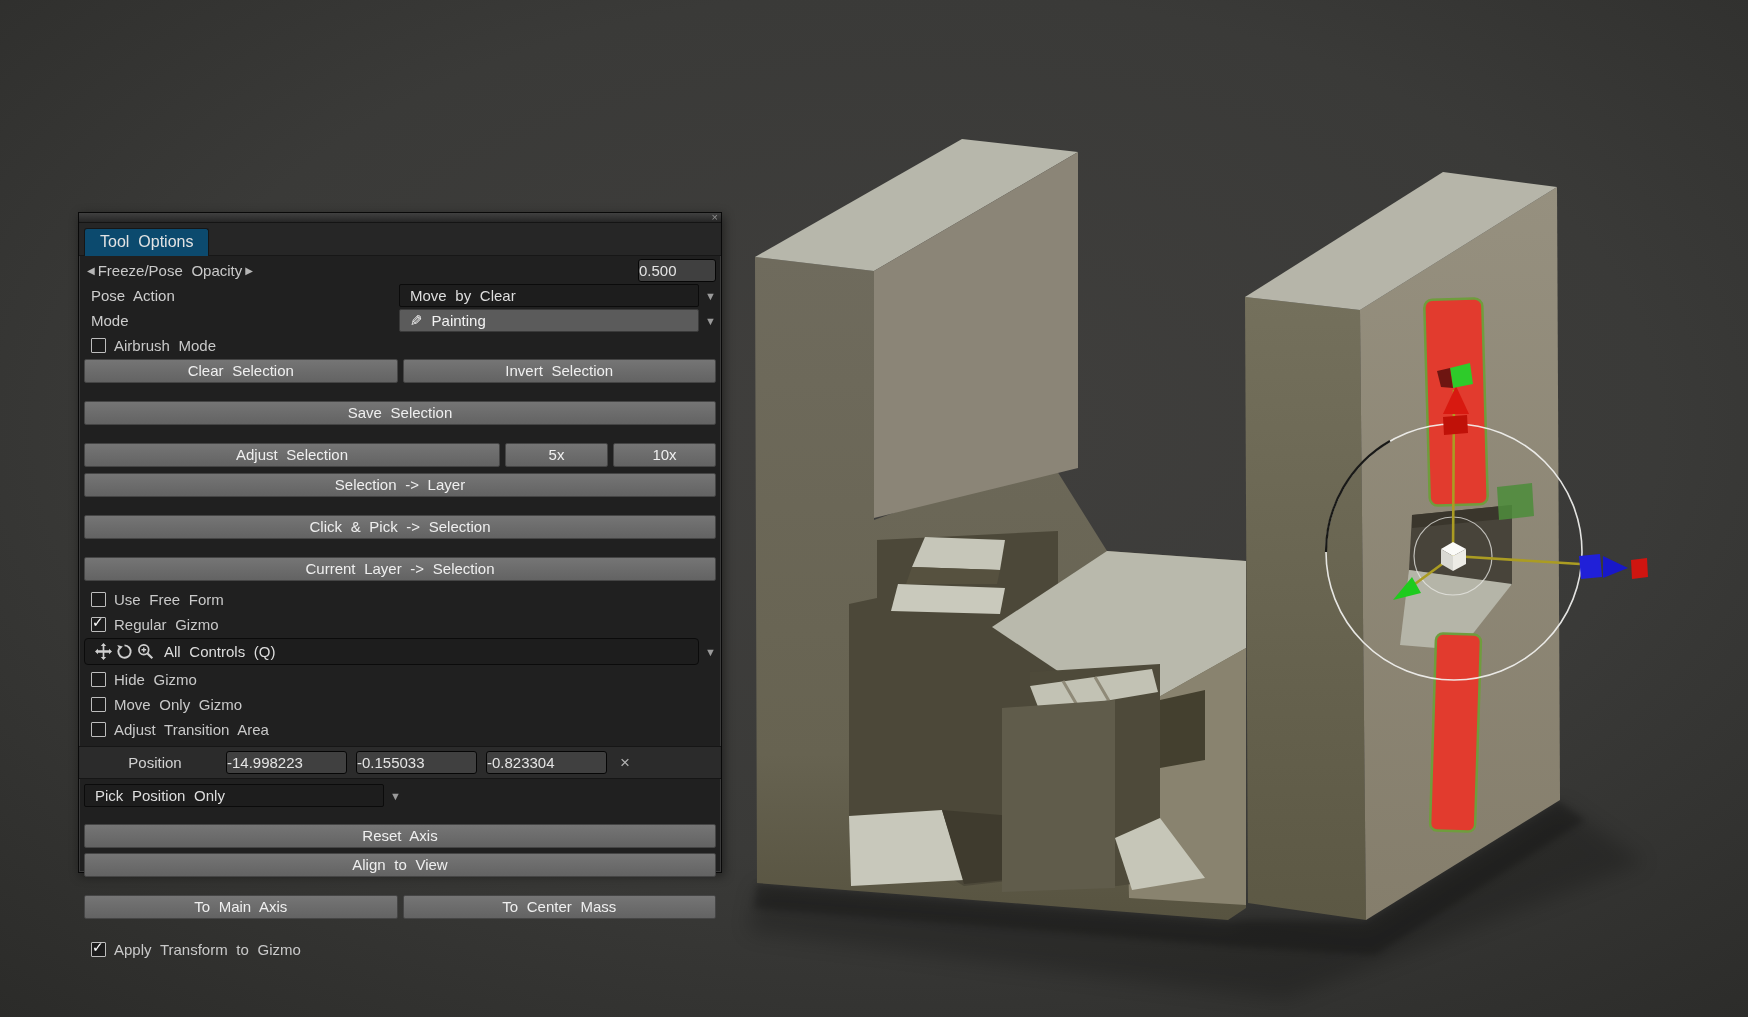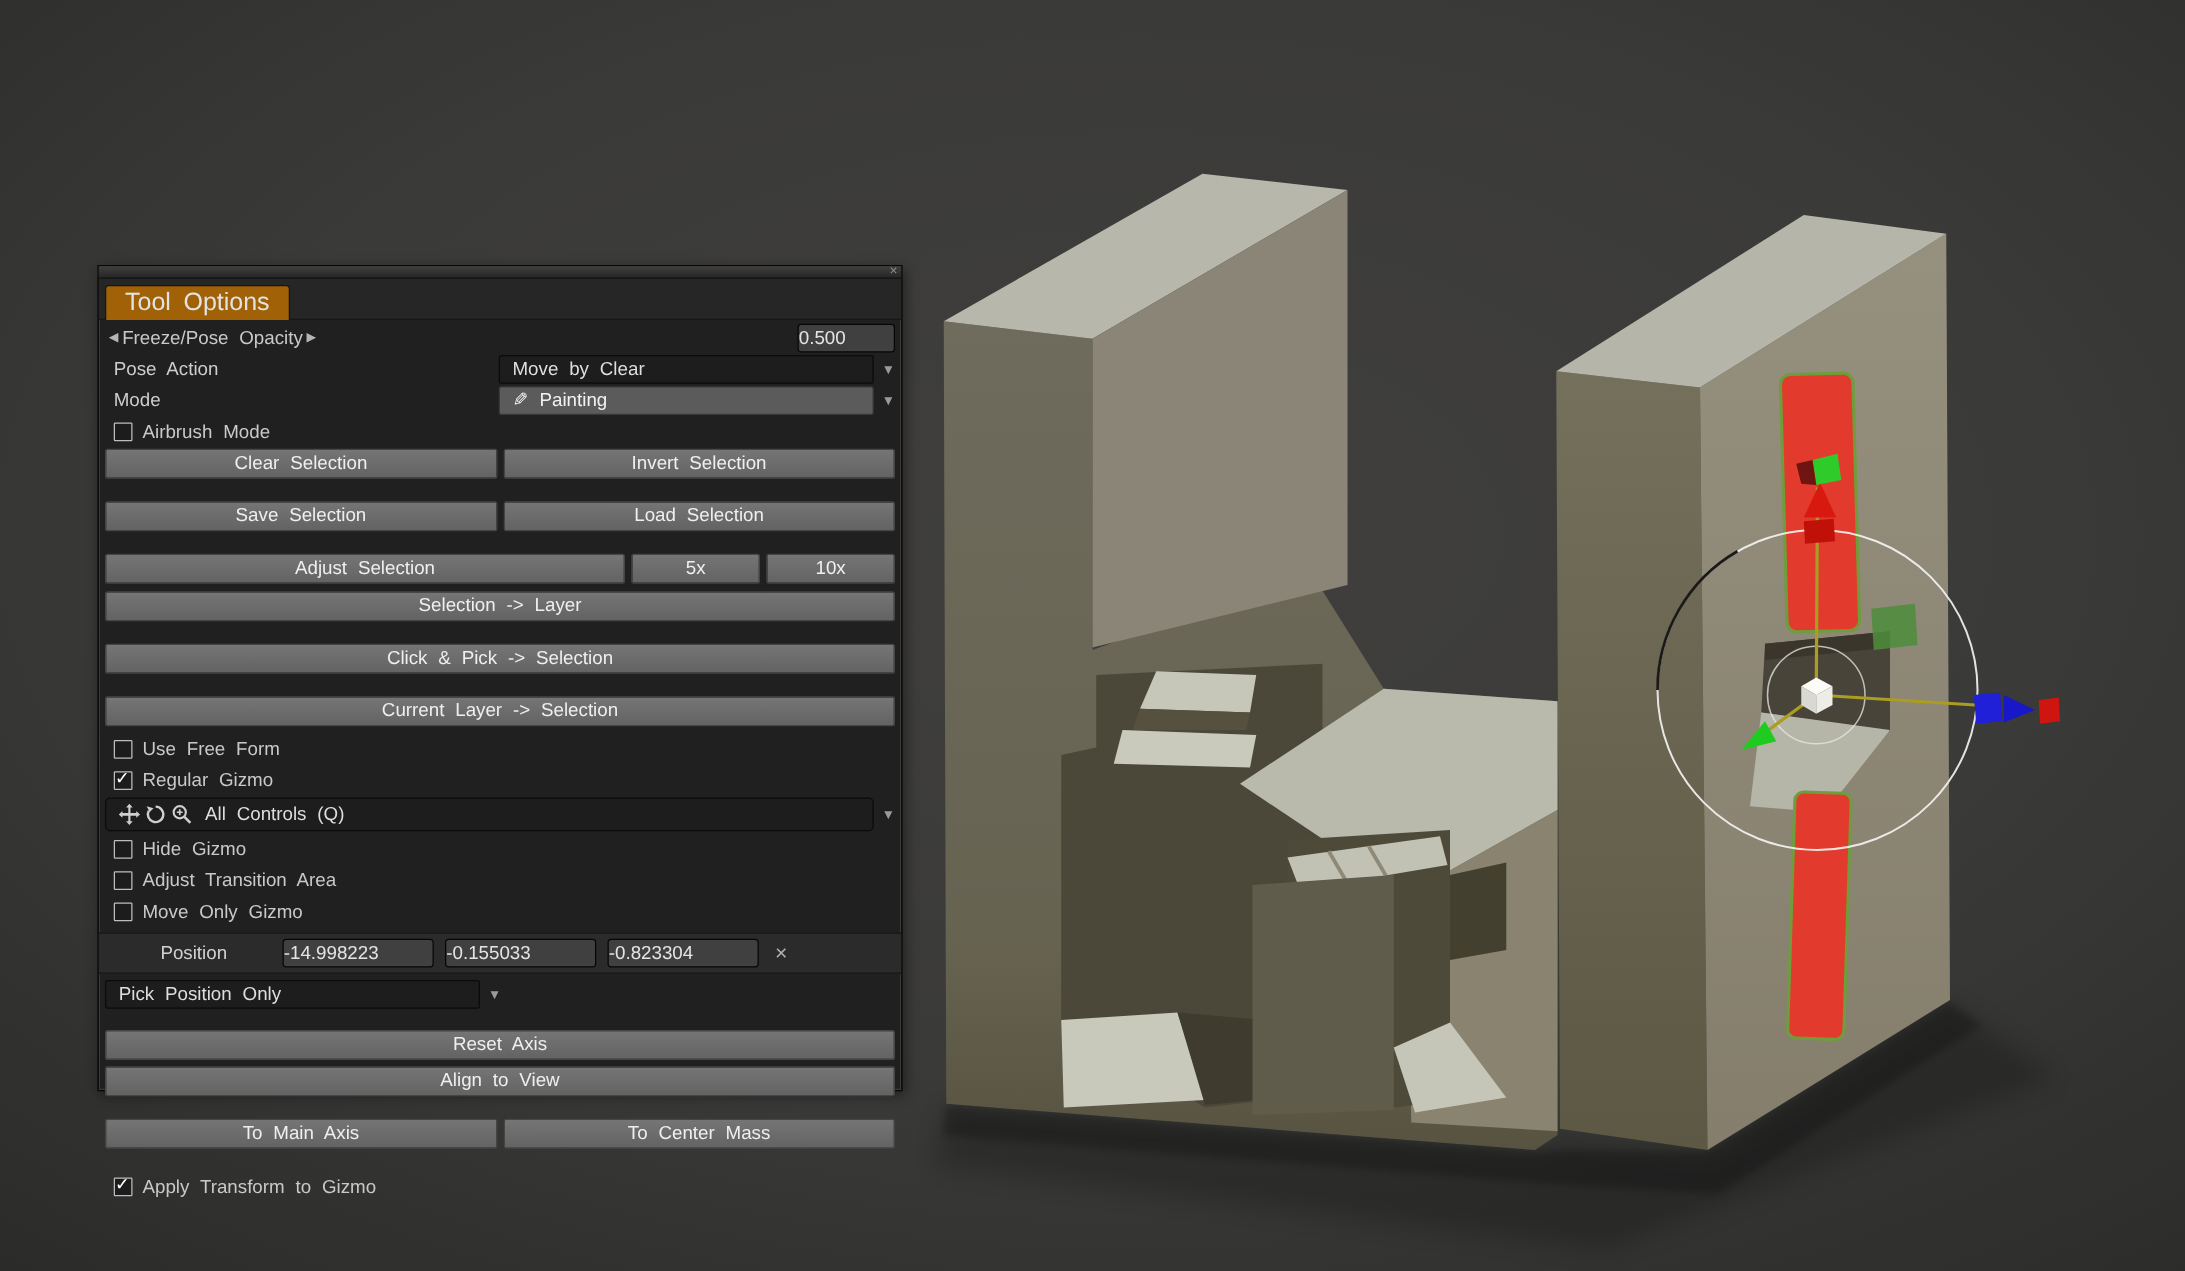--- a/index.html
+++ b/index.html
@@ -22,23 +22,23 @@
     height:9px;background:linear-gradient(#404040,#262626);
     border-bottom:1px solid #141414;position:relative;
   }
   #titlebar .x{
     position:absolute;right:3px;top:-3px;font-size:11px;color:#8f8f8f;
     line-height:14px;cursor:default;
   }
   #tabbar{height:32px;background:#262626;border-bottom:1px solid #171717;}
   .tab{
     display:inline-block;margin:5px 0 0 5px;height:27px;line-height:26px;
-    padding:0 15px;background:#a16207;color:#e3e3e3;
+    padding:0 15px;background:#0c4a6e;color:#e3e3e3;
     border:1px solid #161616;border-bottom:none;border-radius:3px 3px 0 0;
-    font-size:20px;
+    font-size:16px;
   }
   #content{position:absolute;left:5px;right:5px;top:44px;bottom:4px;}
   .row{display:flex;align-items:center;margin-top:2px;}
   .rlabel{flex:1;padding-left:7px;white-space:nowrap;color:#cdcdcd;}
   .navarrow{font-size:10px;color:#b5b5b5;padding:0 3px;}
   .field{
     background:#404040;border:1px solid #060606;border-radius:3px;
     color:#e4e4e4;text-align:left;height:21px;line-height:21px;
   }
   .ctrl{width:300px;box-sizing:border-box;}
@@ -227,21 +227,20 @@
         </span>
       <span>Airbrush Mode</span>
     </div>
 
     <div class="btnrow sp2">
       <div class="btn half">Clear Selection</div>
       <div class="btn half">Invert Selection</div>
     </div>
     <div class="btnrow sp3">
       <div class="btn half">Save Selection</div>
-      <div class="btn half">Load Selection</div>
     </div>
     <div class="btnrow sp3">
       <div class="btn" style="flex:4.1">Adjust Selection</div>
       <div class="btn" style="flex:1">5x</div>
       <div class="btn" style="flex:1">10x</div>
     </div>
 
     <div class="btnrow sp6">
       <div class="btn half">Selection -&gt; Layer</div>
     </div>
@@ -289,27 +288,27 @@
     <div class="cbrow sp2">
       <span class="cb">
           <span class="mark"></span>
         </span>
       <span>Hide Gizmo</span>
     </div>
     <div class="cbrow">
       <span class="cb">
           <span class="mark"></span>
         </span>
+      <span>Move Only Gizmo</span>
+    </div>
+    <div class="cbrow">
+      <span class="cb">
+          <span class="mark"></span>
+        </span>
       <span>Adjust Transition Area</span>
-    </div>
-    <div class="cbrow">
-      <span class="cb">
-          <span class="mark"></span>
-        </span>
-      <span>Move Only Gizmo</span>
     </div>
 
     <div id="posband">
       <span class="plabel">Position</span>
       <span class="field pfield">-14.998223</span>
       <span class="field pfield">-0.155033</span>
       <span class="field pfield">-0.823304</span>
       <span class="pclear">×</span>
     </div>
 

